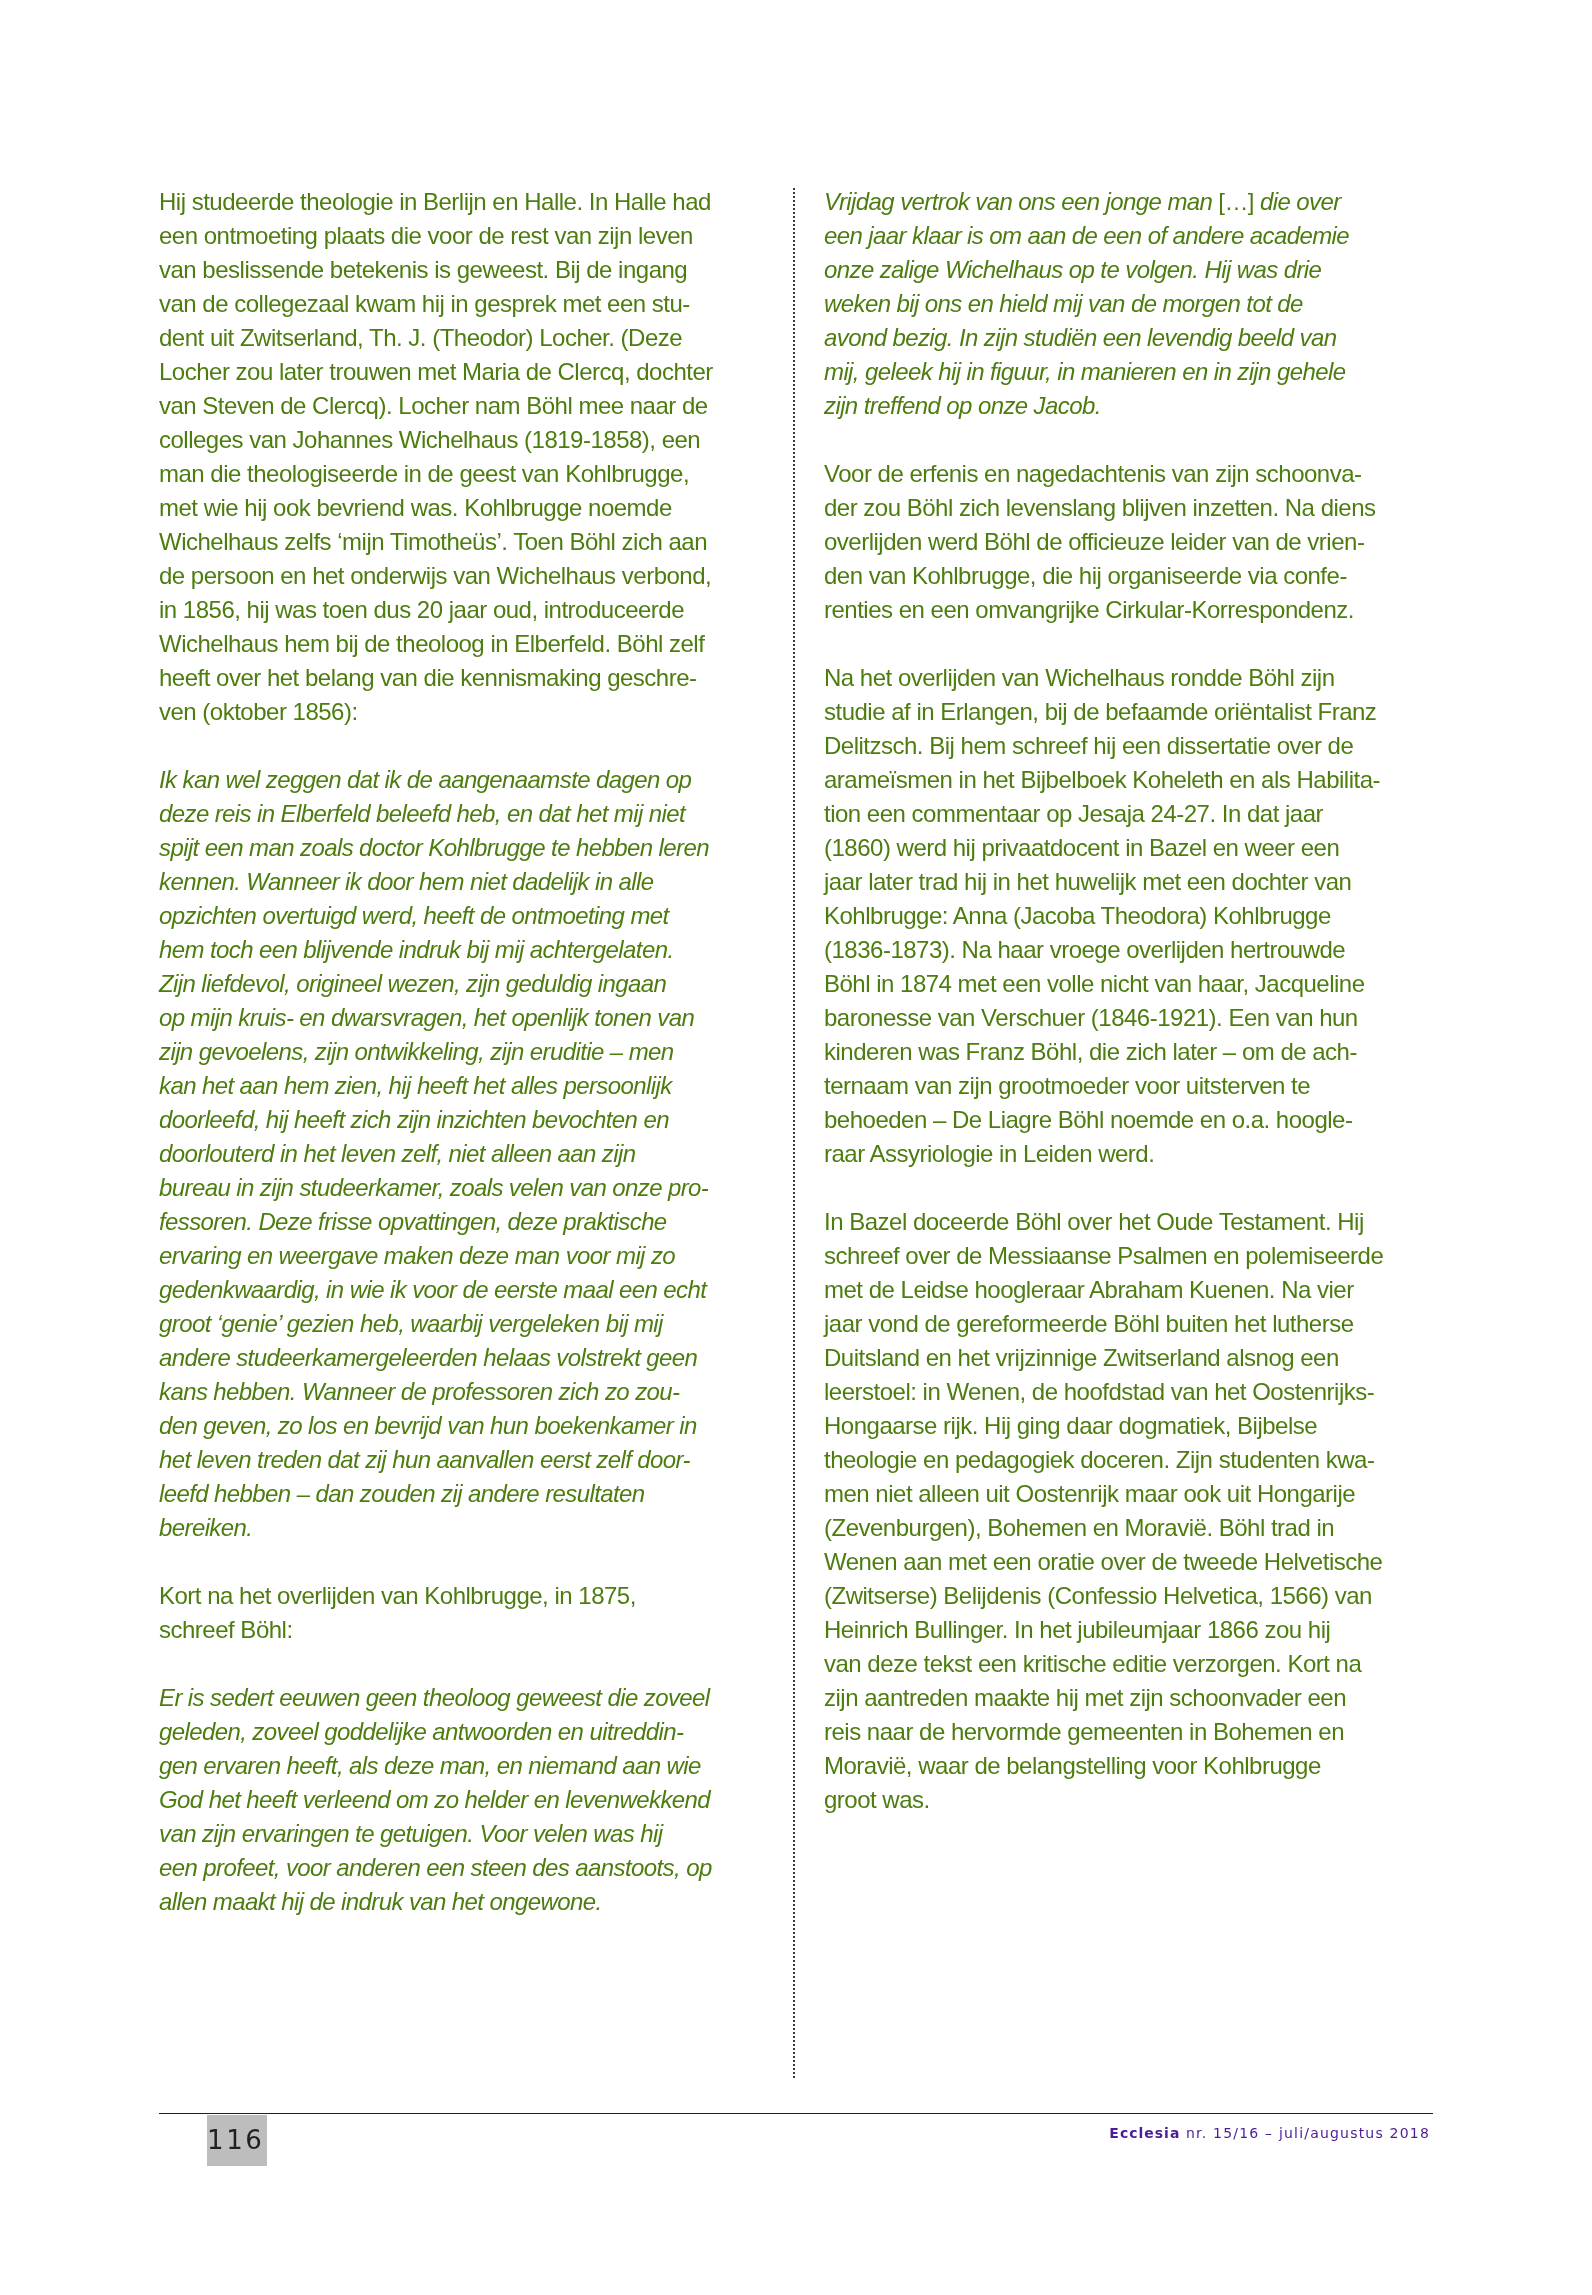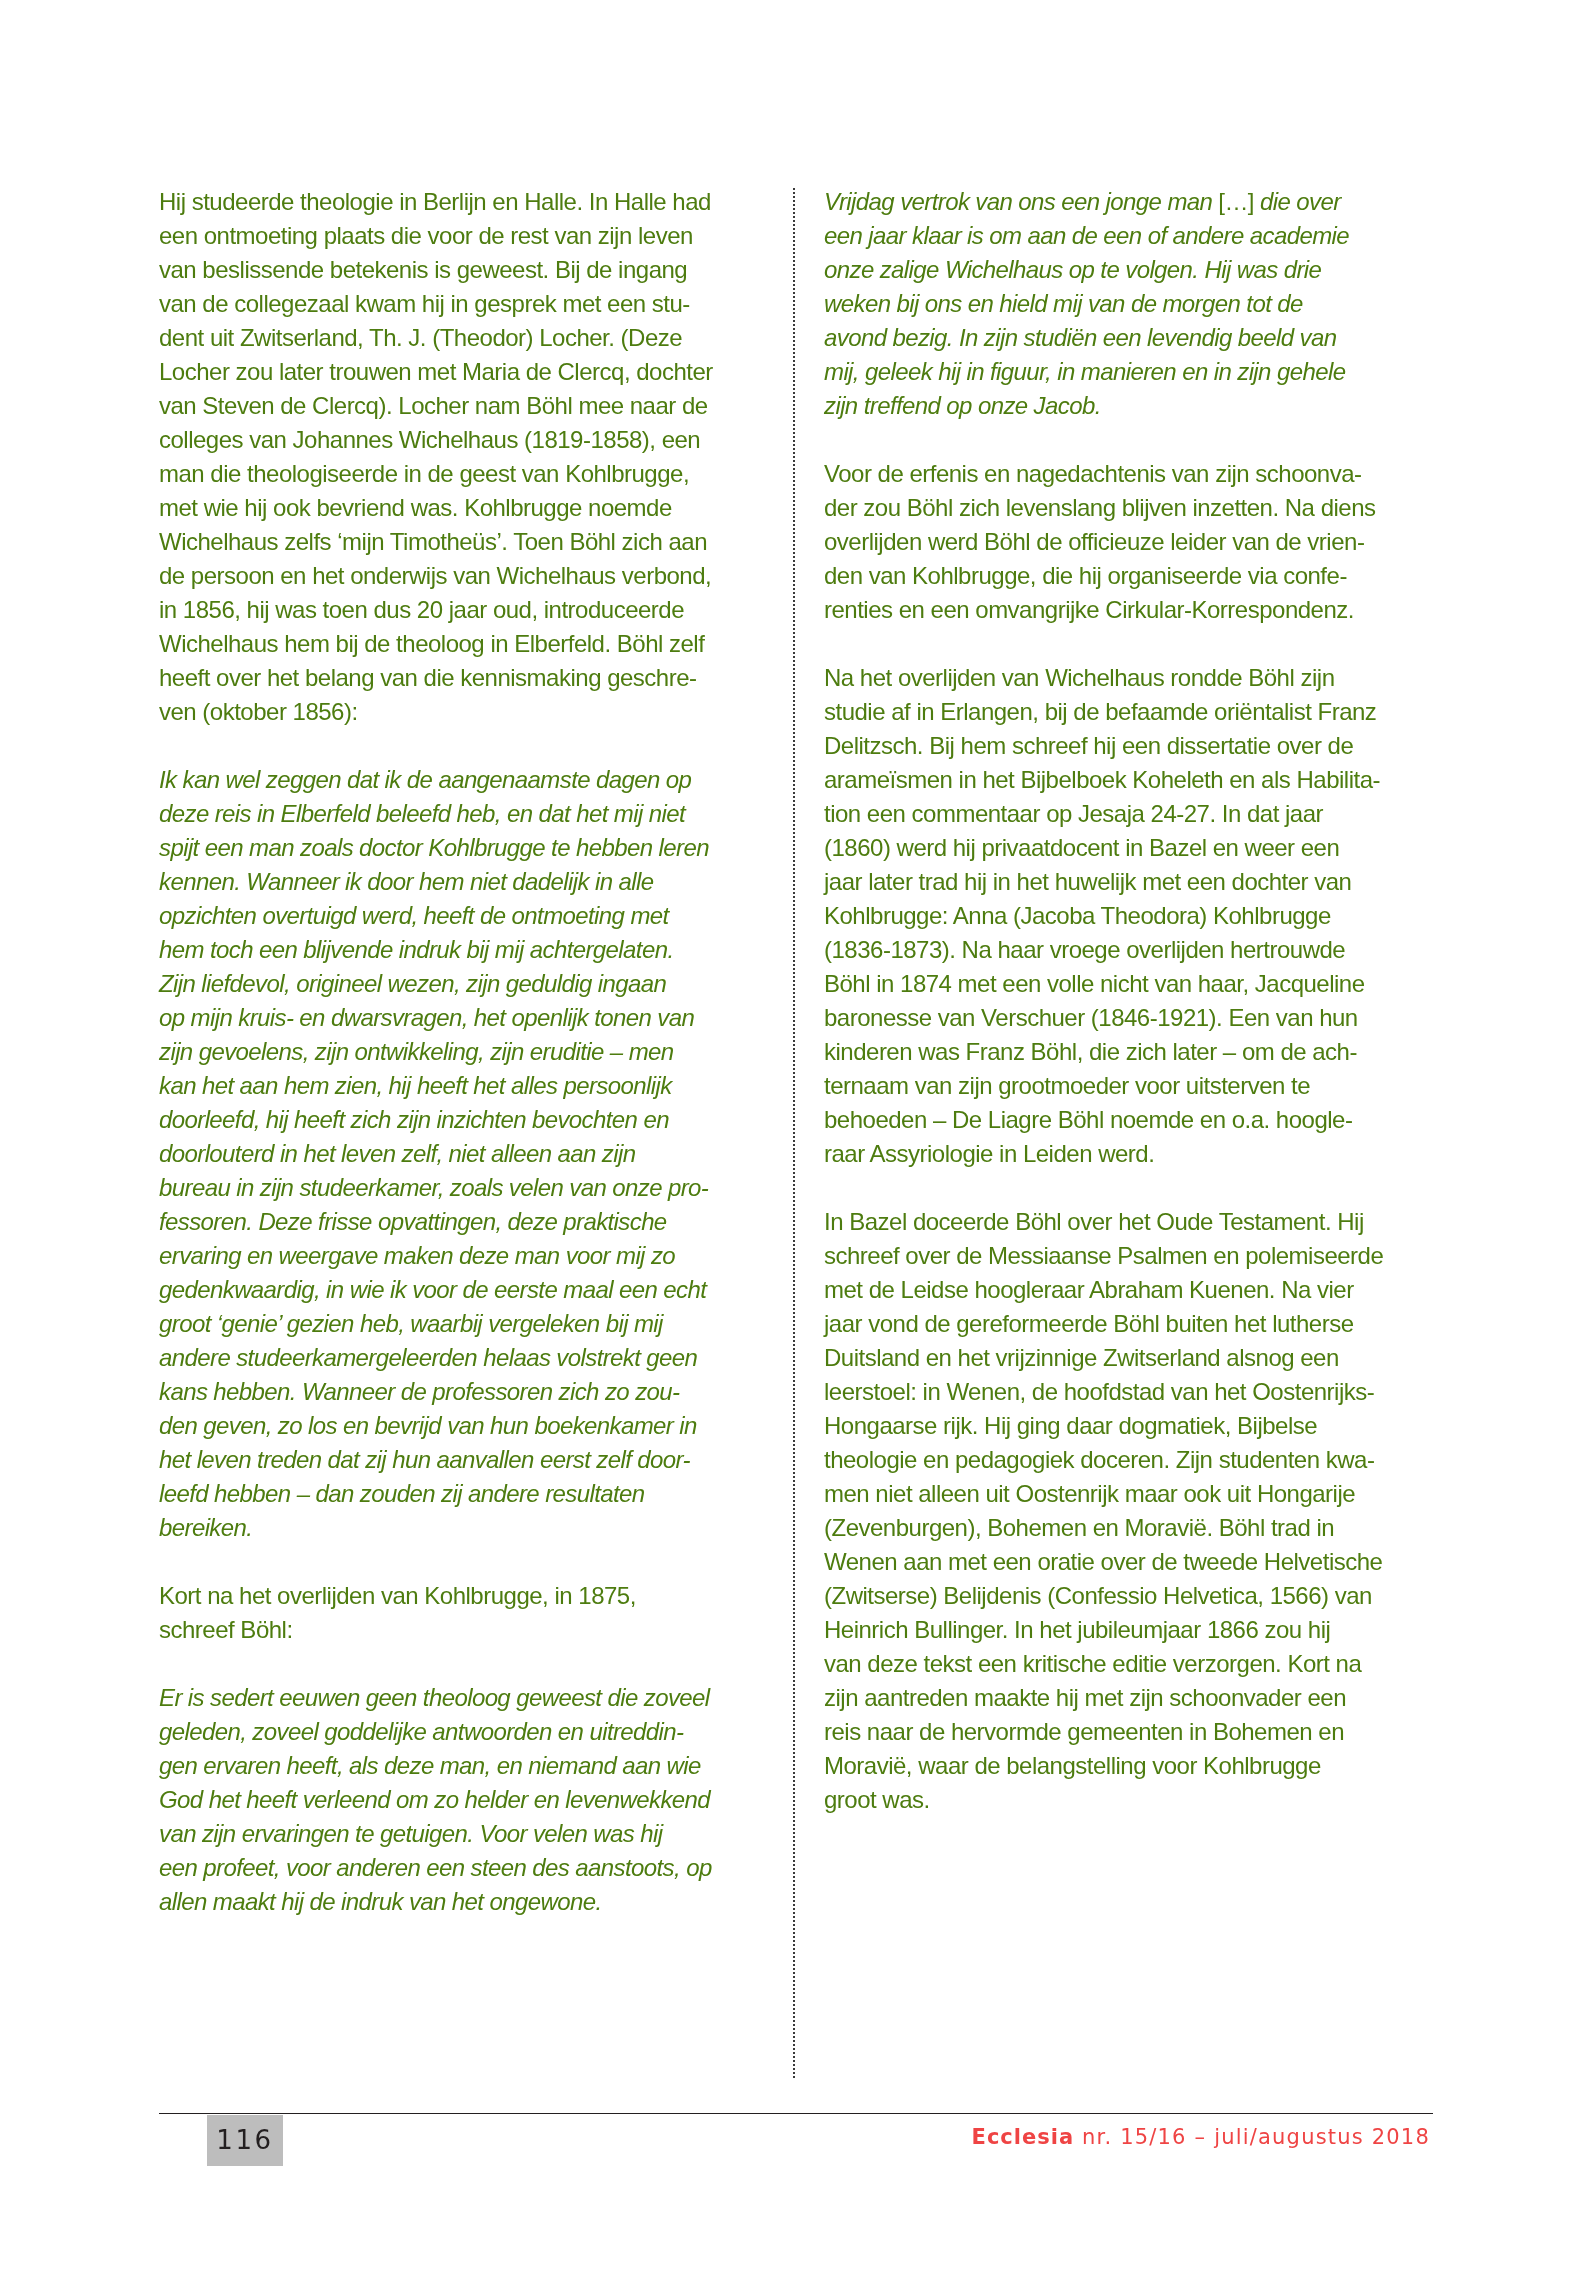--- a/index.html
+++ b/index.html
@@ -20,29 +20,29 @@
   .upright { font-style: normal; }
   .divider {
     position: absolute; left: 793px; top: 188px; width: 0; height: 1890px;
     border-left: 2.6px dotted #3a3a3a;
   }
   .rule {
     position: absolute; left: 159px; top: 2113px; width: 1274px; height: 0;
     border-top: 1.7px solid #231f20;
   }
   .pagenum-box {
-    position: absolute; left: 207px; top: 2115px; width: 76px; height: 51px;
+    position: absolute; left: 207px; top: 2115px; width: 60px; height: 51px;
     background: #bdbdbd;
     font-family: "DejaVu Sans", sans-serif; font-size: 26px; letter-spacing: 2.6px;
-    color: #231f20; text-align: center; line-height: 51px;
+    color: #231f20; line-height: 51px;
   }
   .footer-right {
     position: absolute; right: 162px; top: 2125px;
-    font-family: "DejaVu Sans", sans-serif; font-size: 21px; letter-spacing: 1.2px;
-    color: #ef4444; white-space: nowrap;
+    font-family: "DejaVu Sans", sans-serif; font-size: 14px; letter-spacing: 1.2px;
+    color: #4c1d95; white-space: nowrap;
   }
   .footer-right .brand { font-weight: bold; letter-spacing: 1px; }
 </style>
 </head>
 <body>
 
 <div class="page">
 
   <div class="col col-left">
     <p>Hij studeerde theologie in Berlijn en Halle. In Halle had

